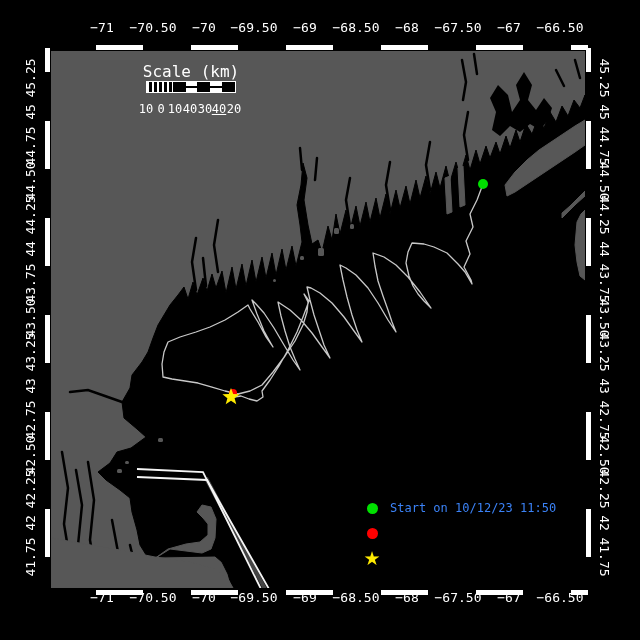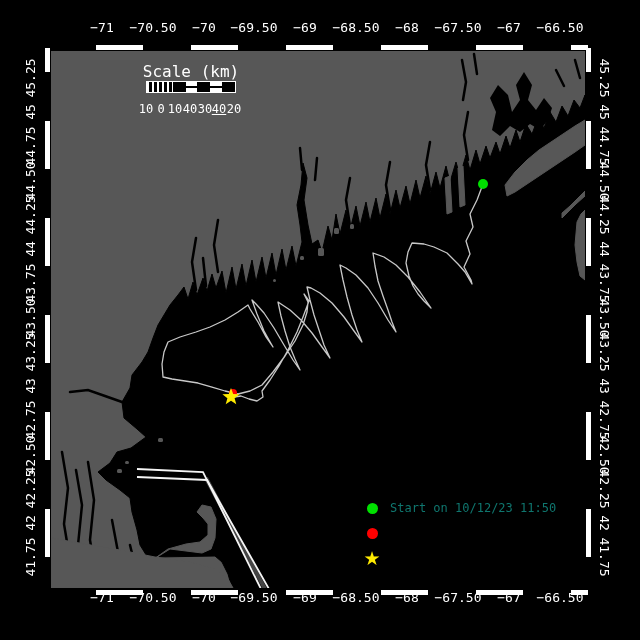--- a/index.html
+++ b/index.html
@@ -25,21 +25,21 @@
   .sb-hatch{width:26px;height:100%;background:repeating-linear-gradient(90deg,#fff 0 2px,#000 2px 5px);}
   .sb-b{width:13px;height:100%;background:#000;}
   .sb-w{width:12px;height:100%;background:linear-gradient(#fff 0 40%,#000 40% 60%,#fff 60% 100%);}
   #scalebar-labels{position:absolute;left:0;top:40px;height:14px;width:100px;}
   #scalebar-labels span{position:absolute;transform:translateX(-50%);font-size:12px;color:#fff;top:0;}
   #legend{position:absolute;left:360px;top:498px;}
   .legend-row{position:absolute;left:0;height:20px;display:flex;align-items:center;}
   .legend-marker{width:24px;display:flex;justify-content:center;align-items:center;}
   .legend-dot{width:11px;height:11px;border-radius:50%;}
   .legend-star{font-size:19px;line-height:12px;font-family:"DejaVu Sans",sans-serif;}
-  .legend-label{color:#0f766e;font-size:12px;white-space:nowrap;margin-left:6px;}
+  .legend-label{color:#3b82f6;font-size:12px;white-space:nowrap;margin-left:6px;}
 </style>
 </head>
 <body>
 
 <div id="stage">
 
   <div id="plot">
     <svg id="map-svg" width="534" height="537" viewBox="51 51 534 537">
         <polygon points="148,558 140,545 137,530 132,512 130,498 120,490 106,480 98,472 110,463 117,452 131,448 146,437 137,429 124,418 122,402 130,388 132,375 142,362 148,352 153,338 158,325 164,315 170,305 178,295 184,287 188,299 193,282 197,295 203,278 207,291 212,274 216,288 222,271 226,293 232,267 236,289 242,264 246,286 252,260 256,282 262,257 266,278 272,253 276,275 282,249 286,270 292,246 296,266 302,242 300,225 297,205 301,185 303,163 307,178 304,200 308,225 312,244 318,240 322,252 328,226 332,240 336,214 340,234 346,210 350,230 356,206 360,226 366,202 370,222 376,198 380,218 386,194 390,214 396,190 400,208 406,186 410,204 416,180 420,198 426,176 430,194 436,172 440,188 446,166 450,182 456,162 460,176 466,155 470,170 476,150 480,164 486,146 490,158 496,142 500,154 506,136 510,148 516,130 520,142 526,124 532,134 538,118 544,128 550,112 556,122 562,106 568,116 574,100 580,108 585,95 585,588 232,588 228,574 222,562 215,556 155,557" fill="#000000" stroke="#000000" stroke-width="1"></polygon>
         <polygon points="492,130 496,112 490,98 498,85 508,95 512,112 520,100 516,85 524,72 532,85 528,100 536,110 544,98 552,108 548,120 540,130 530,124 520,132 510,126 500,136" fill="#000000"></polygon>

